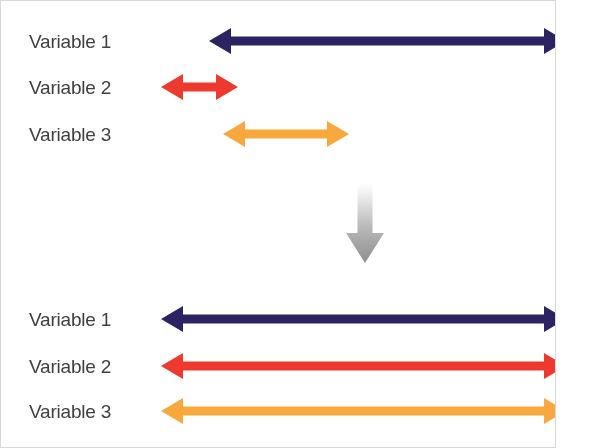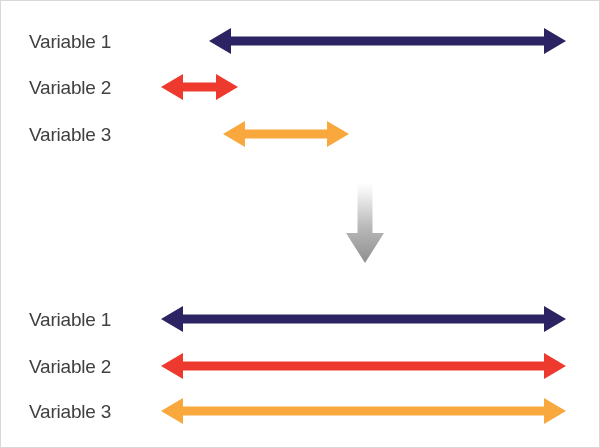--- a/index.html
+++ b/index.html
@@ -2,21 +2,21 @@
 <html><head>
 <meta charset="utf-8">
 <style>
   html, body {
     margin: 0;
     padding: 0;
     background: #ffffff;
   }
   #canvas {
     position: relative;
-    width: 600px;
+    width: 556px;
     height: 448px;
     background: #ffffff;
     border: 1px solid #d8d8d8;
     box-sizing: border-box;
     overflow: hidden;
     font-family: "Liberation Sans", sans-serif;
   }
   .var-label {
     position: absolute;
     font-size: 19px;

